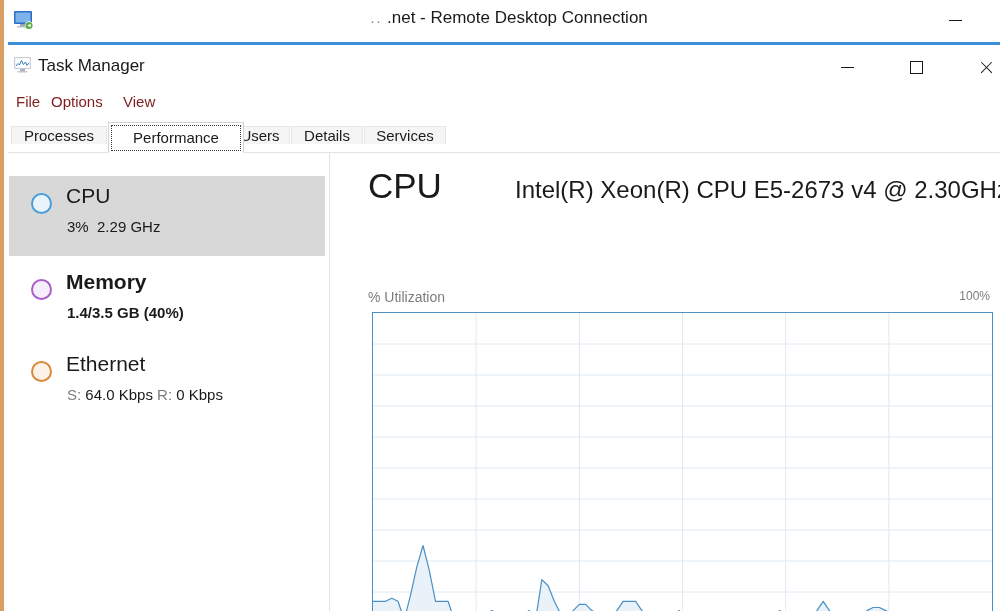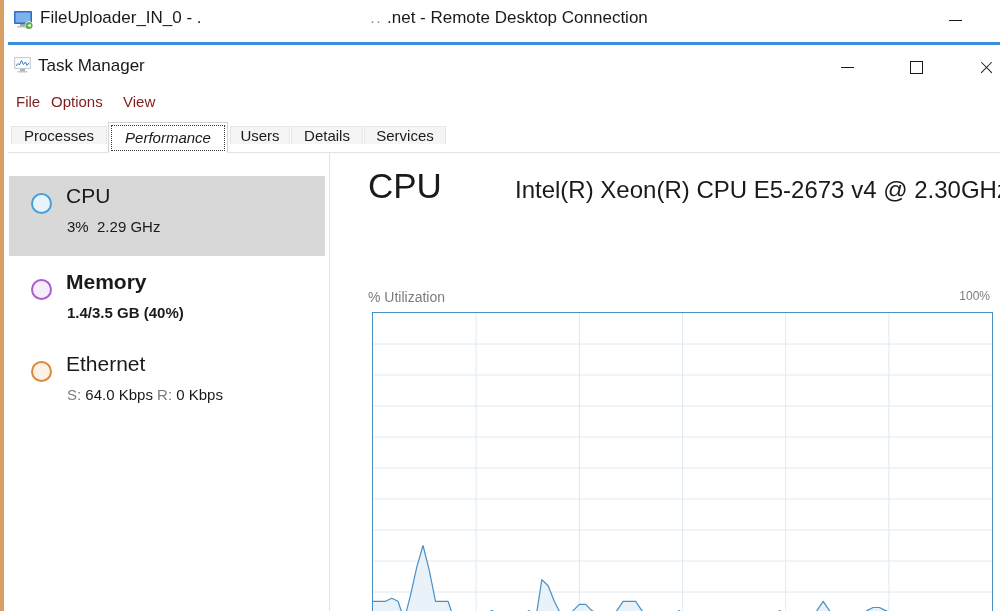--- a/index.html
+++ b/index.html
@@ -192,21 +192,21 @@
     border-bottom: 1px solid #ffffff;
     z-index: 3;
   }
   .tab.selected .tab-focus {
     position: absolute;
     left: 2px; top: 2px; right: 2px; bottom: 1px;
     border: 1px dotted #3a3a3a;
     pointer-events: none;
   }
   #tab-processes  { left: 3px;   width: 96px; }
-  #tab-performance{ left: 100px; width: 120px; font-style: italic; }
+  #tab-performance{ left: 100px; width: 136px; }
   #tab-users      { left: 222px; width: 60px; }
   #tab-details    { left: 283px; width: 72px; }
   #tab-services   { left: 356px; width: 82px; }
 
   
   #tm-body {
     position: absolute;
     left: 0; top: 108px;
     width: 996px;
     height: 461px;
@@ -322,21 +322,20 @@
   <div id="rdp-titlebar">
     <svg id="rdp-app-icon" viewBox="0 0 22 20">
       <rect x="1" y="1" width="18" height="13" rx="1" fill="#2a6fc4"></rect>
       <rect x="2.5" y="2.5" width="15" height="10" fill="#7db3ea"></rect>
       <rect x="7" y="14" width="6" height="2" fill="#9aa3ad"></rect>
       <rect x="4" y="16" width="12" height="1.6" rx="0.8" fill="#b8bfc7"></rect>
       <circle cx="16" cy="15.5" r="4.2" fill="#ffffff"></circle>
       <circle cx="16" cy="15.5" r="3.6" fill="#5aab4a"></circle>
       <path d="M14.3 15.5 L17.6 13.8 L17.6 17.2 Z" fill="#ffffff"></path>
     </svg>
-    <div id="rdp-title-left">FileUploader_IN_0 - .</div>
     <div id="rdp-dots">··</div>
     <div id="rdp-title-center">.net - Remote Desktop Connection</div>
 
     <div class="rdp-ctl" id="rdp-min">
       <span class="rdp-min-glyph"></span>
     </div>
     <div class="rdp-ctl" id="rdp-max">
       
     </div>
   </div>

